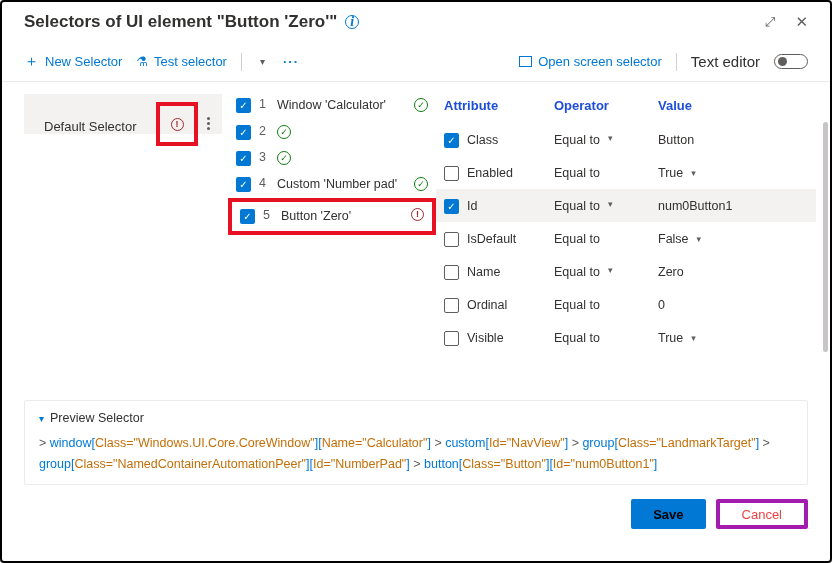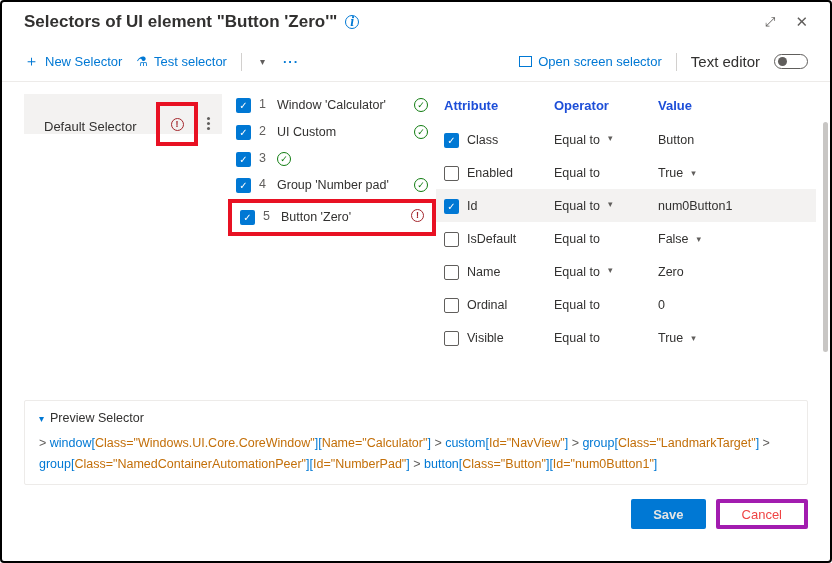--- a/index.html
+++ b/index.html
@@ -53,21 +53,21 @@
 .preview{margin:8px 22px 0;border:1px solid #edebe9;border-radius:2px;padding:10px 14px;font-size:12.5px}
 .prev-toggle{color:#323130;display:flex;align-items:center;gap:6px;margin-bottom:8px;cursor:pointer}
 .prev-toggle .chev-d{color:#0078d4;font-size:10px}
 .sel-string{line-height:1.65;color:#605e5c;word-break:break-word}
 .sel-string .gt{color:#605e5c}
 .sel-string .tag{color:#0078d4}
 .sel-string .attr{color:#c36f09}
 .sel-string .brk{color:#0078d4}
 .footer{display:flex;justify-content:flex-end;gap:10px;padding:14px 22px}
 .btn{height:30px;padding:0 22px;font-size:13px;border-radius:2px;cursor:pointer;display:inline-flex;align-items:center;justify-content:center}
-.btn-primary{background:#0078d4;color:#e5e5e5;border:none;font-weight:600}
+.btn-primary{background:#0078d4;color:#000000;border:none;font-weight:600}
 .btn-secondary{background:#fff;color:#ef4444;border:4px solid #a21caf}
 </style>
 </head>
 <body>
 
 <div class="titlebar">
   <div class="titlebar-left">
     <span class="title">Selectors of UI element "Button 'Zero'"</span>
     <span class="info-icon">i</span>
   </div>
@@ -124,32 +124,31 @@
     <div id="elements-list">
         <div class="el-row">
           <span class="cb">✓</span>
           <span class="el-num">1</span>
           <span class="el-label">Window 'Calculator'</span>
           <span class="ok-circle">✓</span>
         </div>
         <div class="el-row">
           <span class="cb">✓</span>
           <span class="el-num">2</span>
-          <span class="el-label">UI Custom</span>
           <span class="ok-circle">✓</span>
         </div>
         <div class="el-row">
           <span class="cb">✓</span>
           <span class="el-num">3</span>
           <span class="ok-circle">✓</span>
         </div>
         <div class="el-row">
           <span class="cb">✓</span>
           <span class="el-num">4</span>
-          <span class="el-label">Group 'Number pad'</span>
+          <span class="el-label">Custom 'Number pad'</span>
           <span class="ok-circle">✓</span>
         </div>
         <div class="el-row err">
           <span class="cb">✓</span>
           <span class="el-num">5</span>
           <span class="el-label">Button 'Zero'</span>
           <span class="err-badge">!</span>
         </div>
       </div>
   </div>

